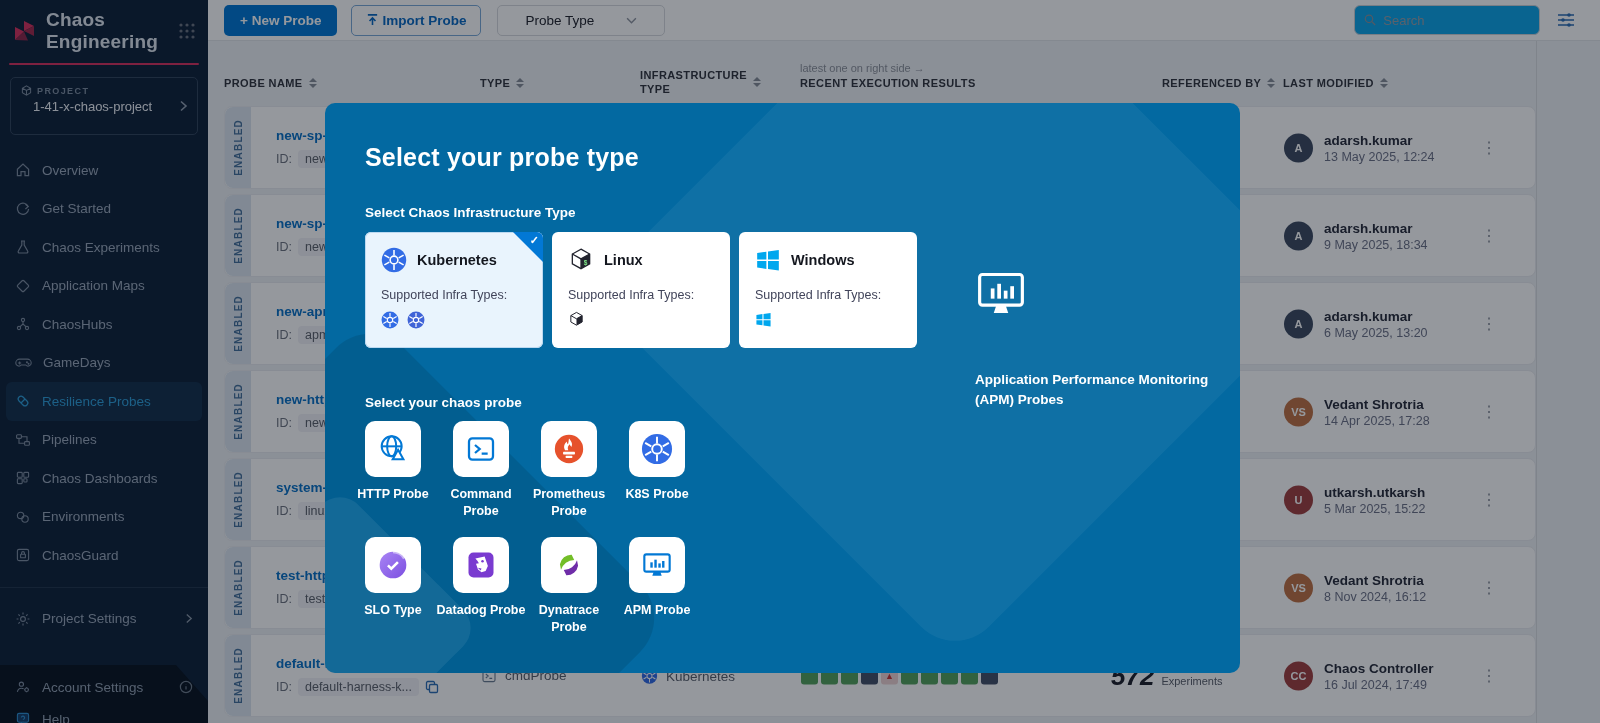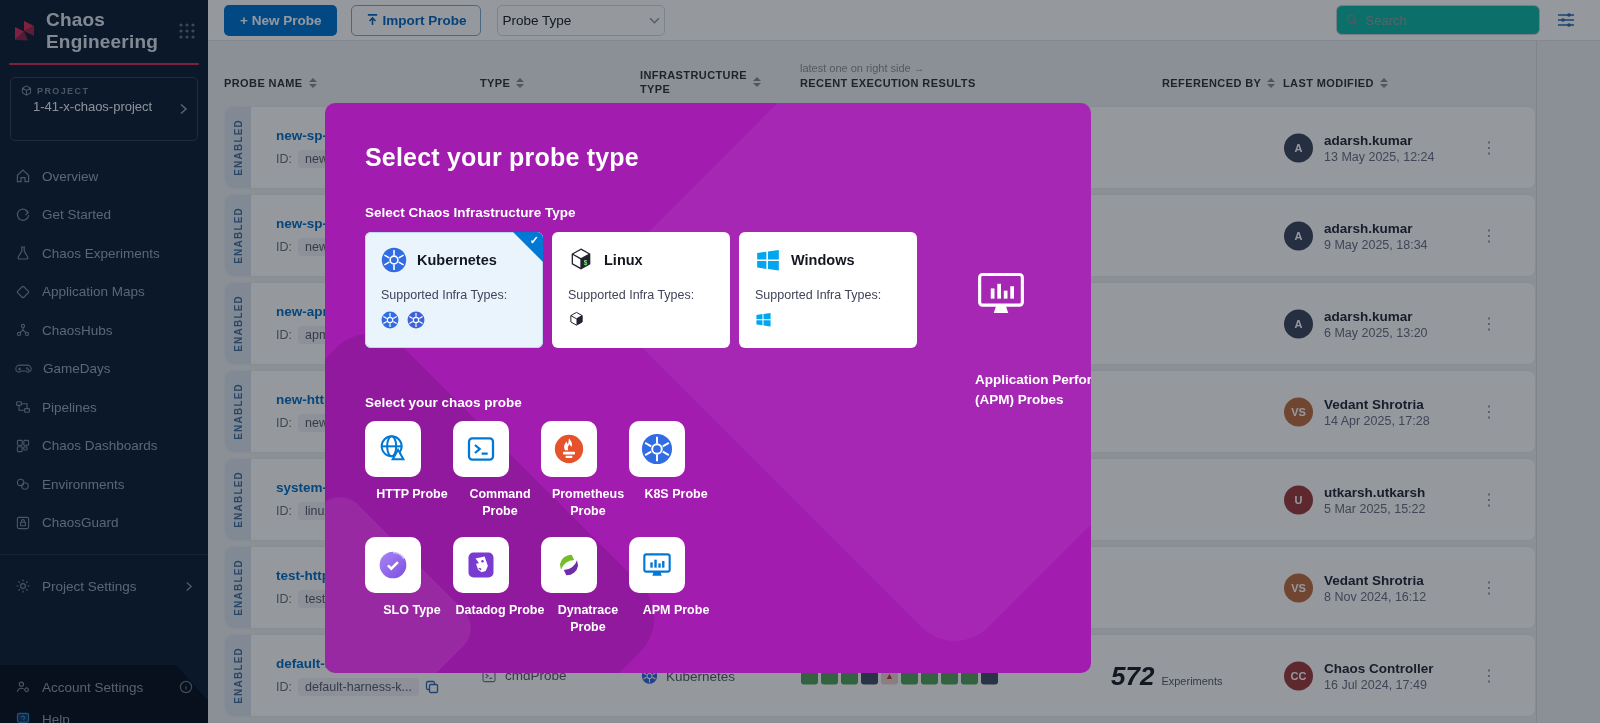--- a/index.html
+++ b/index.html
@@ -4,43 +4,43 @@
 <style>
   * { box-sizing: border-box; margin: 0; padding: 0; }
   html,body { width:1600px; height:723px; overflow:hidden; }
   body { font-family:"Liberation Sans", sans-serif; background:#eef1f4; position:relative; }
 
   
   .sidebar { position:absolute; left:0; top:0; bottom:0; width:208px; background:#11233a; z-index:1; }
   .sb-head { display:flex; align-items:center; gap:8px; padding:9px 12px 7px 12px; }
   .sb-title { font-size:19px; font-weight:bold; color:#dfe6ee; letter-spacing:.2px; flex:1; }
   .accent-line { height:2px; background:#d8335f; margin:3px 9px 0 9px; border-radius:1px; }
-  .project-card { margin:12px 10px 0 10px; border:1px solid #32455c; border-radius:5px; padding:7px 26px 26px 10px; position:relative; cursor:pointer; }
+  .project-card { margin:12px 10px 0 10px; border:1px solid #32455c; border-radius:5px; padding:7px 26px 20px 10px; position:relative; cursor:pointer; }
   .project-label { display:flex; align-items:center; gap:5px; font-size:9px; font-weight:bold; letter-spacing:1.4px; color:#7f8ea0; }
   .project-name { margin-top:3px; font-size:13px; color:#eef2f7;margin-left:12px; }
   .project-chev { position:absolute; right:9px; top:50%; transform:translateY(-50%); }
   .nav { margin-top:16px; }
   .nav-item { height:38.5px; display:flex; align-items:center; gap:11px; padding:0 15px; color:#9aa8ba; font-size:13.5px; cursor:pointer; }
   .nav-item svg { flex:0 0 auto; }
   .nav-item.active { background:#16314d; margin:0 6px; padding:0 9px; border-radius:6px; color:#2f9fd9; }
   .sb-divider { height:1px; background:#24364c; margin:12px 0; }
   .nav-item .chev-right { margin-left:auto; }
   .sb-bottom { position:absolute; left:0; right:0; bottom:0; height:58px; background:#0b1521;
                clip-path:polygon(0 0,176px 0,208px 36px,208px 58px,0 58px); padding-top:6px; }
   .sb-bottom .nav-item { height:32px; color:#93a1b2; }
   .nav-item .right-info { margin-left:auto; }
 
   
   .main { position:absolute; left:208px; right:0; top:0; bottom:0; }
   .topbar { height:41px; background:#ffffff; border-bottom:1px solid #e2e5e9; display:flex; align-items:center; padding:0 14px 0 16px; }
   .btn-primary { background:#0278d5; color:#fff; font-size:13.5px; font-weight:bold; padding:8px 16px; border-radius:5px; border:none; cursor:pointer; }
   .btn-outline { margin-left:14px; background:transparent; color:#0b6ac2; font-size:13.5px; font-weight:bold; padding:7px 14px; border-radius:5px; border:1px solid #7aa9d8; cursor:pointer; display:flex; align-items:center; gap:3px; }
-  .select-box { margin-left:16px; width:168px; background:#fff; border:1px solid #d7dade; border-radius:5px; padding:7px 4px; font-size:13.5px; color:#23252e; display:flex; align-items:center; cursor:pointer; }
+  .select-box { margin-left:16px; width:168px; background:#fff; border:1px solid #d7dade; border-radius:5px; padding:7px 27px; font-size:13.5px; color:#23252e; display:flex; align-items:center; cursor:pointer; }
   .select-box span { flex:1; }
-  .searchbox { margin-left:auto; width:204px; height:30px; border:1px solid #ced2d8; border-radius:6px; background:#14b8a6; display:flex; align-items:center; padding:0 9px; gap:7px; }
+  .searchbox { margin-left:auto; width:186px; height:30px; border:1px solid #ced2d8; border-radius:6px; background:#0ea5e9; display:flex; align-items:center; padding:0 9px; gap:7px; }
   .searchbox input { border:none; outline:none; font-size:13px; color:#3a3d45; width:100%; font-family:inherit; background:transparent; }
   .searchbox input::placeholder { color:#9aa0a8; }
   .filter-btn { margin:0 10px 0 16px; cursor:pointer; display:flex; }
 
   .content { position:absolute; top:41px; left:0; right:0; bottom:0; }
   .v-divider { position:absolute; left:1328px; top:0; bottom:0; width:1px; background:#d9dce1; }
 
   .th { position:absolute; top:36px; font-size:11px; font-weight:bold; color:#33363f; letter-spacing:.4px; display:flex; align-items:center; gap:6px; cursor:pointer; }
   .th.wrap { top:27px; width:100px; line-height:1.3; }
   .hint { position:absolute; top:21px; left:592px; font-size:11px; color:#8d929c; }
@@ -71,40 +71,40 @@
   .ref-count { font-size:26px; font-weight:bold; color:#20222c;font-style:italic; }
   .ref-unit { font-size:11px; color:#5a5f6a; }
   .cell-user { left:1059px; display:flex; align-items:center; gap:11px; width:205px; }
   .avatar { width:29px; height:29px; border-radius:50%; display:flex; align-items:center; justify-content:center; color:#fff; font-size:11px; font-weight:bold; flex:0 0 auto; }
   .u-name { font-size:13.5px; font-weight:bold; color:#2a2e3c; }
   .u-date { font-size:12.5px; color:#6d7287; margin-top:2px; }
   .kebab { left:1256px; font-size:16px; color:#8c919c; cursor:pointer; letter-spacing:0; line-height:1; }
 
   
   .overlay { position:absolute; inset:0; background:rgba(2,10,22,0.42); z-index:5; }
-  .modal { position:absolute; left:325px; top:103px; width:766px; height:570px; background:#a21caf; border-radius:10px; z-index:6; color:#fff; padding:40px 40px 0 40px; overflow:hidden; }
+  .modal { position:absolute; left:325px; top:103px; width:915px; height:570px; background:#0369a1; border-radius:10px; z-index:6; color:#fff; padding:40px 40px 0 40px; overflow:hidden; }
   .wm { position:absolute; transform:rotate(45deg); border-radius:48px; pointer-events:none; z-index:0; }
   .wm-a { width:520px; height:520px; background:rgba(255,255,255,0.05); left:370px; top:-70px; }
   .wm-b { width:430px; height:430px; background:rgba(0,0,0,0.10); left:-170px; top:300px; }
   .wm-c { width:200px; height:200px; background:rgba(255,255,255,0.07); left:-85px; top:425px; border-radius:26px; }
   .modal > .mc { position:relative; z-index:1; }
   .modal-title { font-size:25px; font-weight:bold; letter-spacing:.2px; }
   .section-label { font-size:13.5px; font-weight:bold; }
   .infra-label { margin-top:33px; }
   .cards-row { margin-top:12px; display:flex; gap:9px; }
   .infra-card { width:178px; height:116px; background:#fff; border-radius:6px; padding:15px 16px; position:relative; color:#1d1e2c; cursor:pointer; }
   .infra-card.selected { background:#e9f4fd; box-shadow:0 0 0 1px #bcd9f1 inset; }
   .card-head { display:flex; align-items:center; gap:10px; font-size:14.5px; font-weight:bold; color:#14171f; }
   .supported { margin-top:15px; font-size:12.5px; color:#41445a; }
   .subicons { margin-top:9px; display:flex; gap:8px; align-items:center; }
   .corner { position:absolute; top:0; right:0; width:0; height:0; border-top:30px solid #0278d5; border-left:30px solid transparent; border-radius:0 6px 0 0; }
   .corner-check { position:absolute; top:2px; right:4px; font-size:11px; font-weight:bold; color:#fff; }
   .probe-label { margin-top:47px; }
   .probe-grid { margin-top:11px; display:grid; grid-template-columns:repeat(4,88px); row-gap:17px; }
-  .probe-tile-wrap { width:56px; display:flex; flex-direction:column; align-items:flex-start; }
+  .probe-tile-wrap { width:56px; display:flex; flex-direction:column; align-items:center; }
   .probe-tile { width:56px; height:56px; background:#fff; border-radius:10px; display:flex; align-items:center; justify-content:center; cursor:pointer; }
   .probe-tile-label { margin-top:9px; width:94px; text-align:center; font-size:12.5px; font-weight:bold; color:#fff; line-height:1.35; }
   .info-panel { position:absolute; left:650px; top:165px; width:258px; z-index:1; }
   .info-title { margin-top:46px; font-size:13.5px; font-weight:bold; line-height:1.45; }
   .info-body { margin-top:13px; font-size:13px; color:#dde5f1; line-height:1.62; }
 </style>
 </head>
 <body>
 
 <div class="sidebar">
@@ -186,20 +186,29 @@
       <svg width="17" height="16" viewBox="0 0 22 20">
           <g fill="none" stroke="#7e8da0" stroke-width="1.4">
             <path d="M6 5h10a5 5 0 0 1 5 5 4 4 0 0 1-7 2.6H8A4 4 0 0 1 1 10a5 5 0 0 1 5-5z"></path>
             <path d="M6 8v4M4 10h4"></path>
             <circle cx="15.5" cy="9" r=".6"></circle>
             <circle cx="17.5" cy="11" r=".6"></circle>
           </g>
         </svg>
       <span>GameDays</span>
     </div>
+    <div class="nav-item active">
+      <svg width="16" height="16" viewBox="0 0 20 20">
+          <g transform="rotate(-45 10 10)">
+            <rect x="6.5" y="3" width="7" height="14" rx="3.5" fill="none" stroke="#2f9fd9" stroke-width="1.5"></rect>
+            <path d="M6.5 10h7" stroke="#2f9fd9" stroke-width="1.5"></path>
+          </g>
+        </svg>
+      <span>Resilience Probes</span>
+    </div>
     <div class="nav-item">
       <svg width="16" height="16" viewBox="0 0 20 20">
           <g fill="none" stroke="#7e8da0" stroke-width="1.4">
             <rect x="2" y="3.5" width="6" height="4.5" rx="1"></rect>
             <rect x="12" y="12" width="6" height="4.5" rx="1"></rect>
             <path d="M8 6h7v6M5 8v6h7"></path>
           </g>
         </svg>
       <span>Pipelines</span>
     </div>

